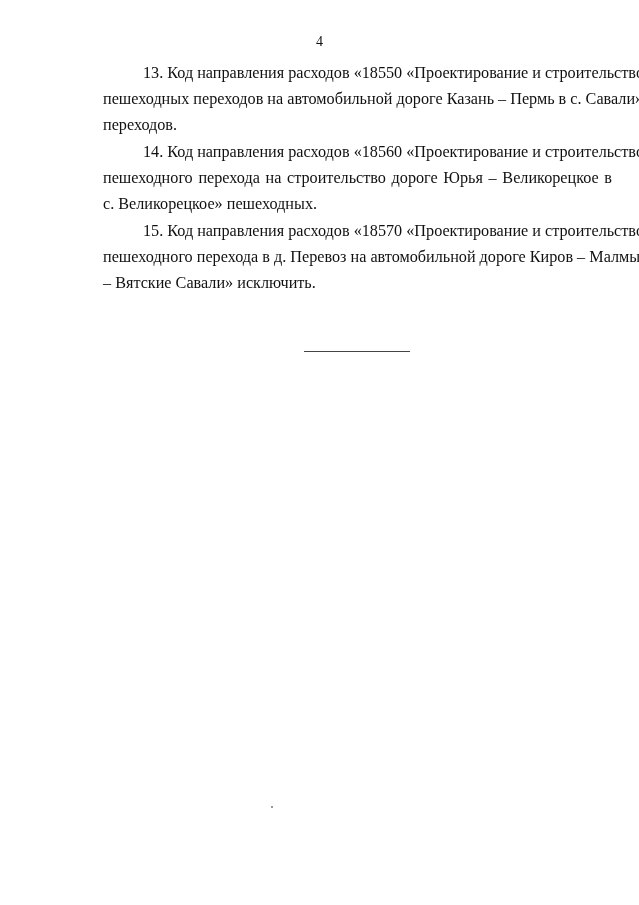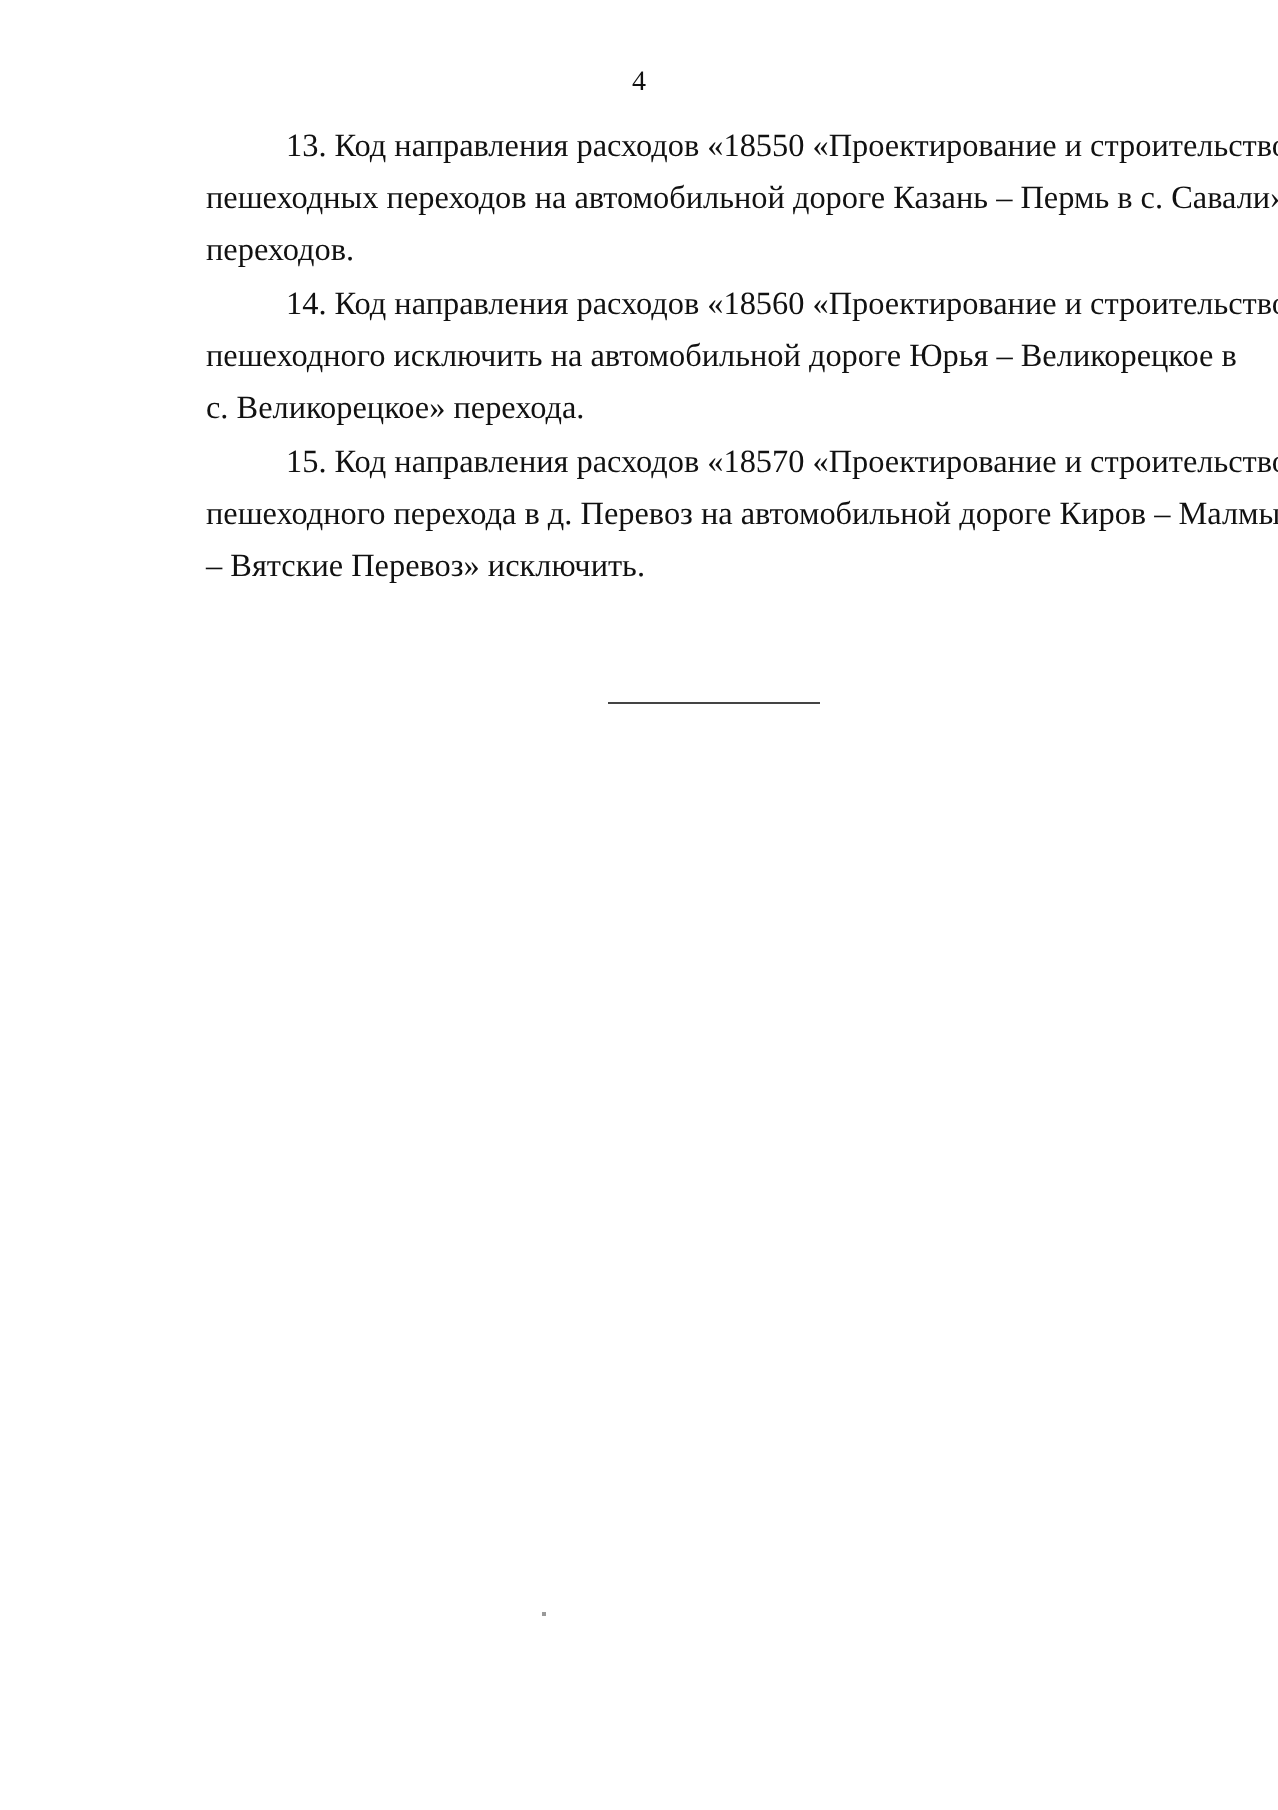--- a/index.html
+++ b/index.html
@@ -22,25 +22,25 @@
   <div class="pnum">4</div>
 
   <div>
     <div class="line just indent" style="top:63px">13. Код направления расходов «18550 «Проектирование и строительство</div>
     <div class="line just" style="top:89px">пешеходных переходов на автомобильной дороге Казань – Пермь в с. Савали»</div>
     <div class="line" style="top:115px">переходов.</div>
   </div>
 
   <div>
     <div class="line just indent" style="top:142px">14. Код направления расходов «18560 «Проектирование и строительство</div>
-    <div class="line just" style="top:168px">пешеходного исключить на автомобильной дороге Юрья – Великорецкое в</div>
-    <div class="line" style="top:194px">с. Великорецкое» перехода.</div>
+    <div class="line just" style="top:168px">пешеходного перехода на строительство дороге Юрья – Великорецкое в</div>
+    <div class="line" style="top:194px">с. Великорецкое» пешеходных.</div>
   </div>
 
   <div>
     <div class="line just indent" style="top:221px">15. Код направления расходов «18570 «Проектирование и строительство</div>
     <div class="line just" style="top:247px">пешеходного перехода в д. Перевоз на автомобильной дороге Киров – Малмыж</div>
-    <div class="line" style="top:273px">– Вятские Перевоз» исключить.</div>
+    <div class="line" style="top:273px">– Вятские Савали» исключить.</div>
   </div>
 
   <div class="rule"></div>
   <div class="speck"></div>
 </div>
 
 </body></html>

